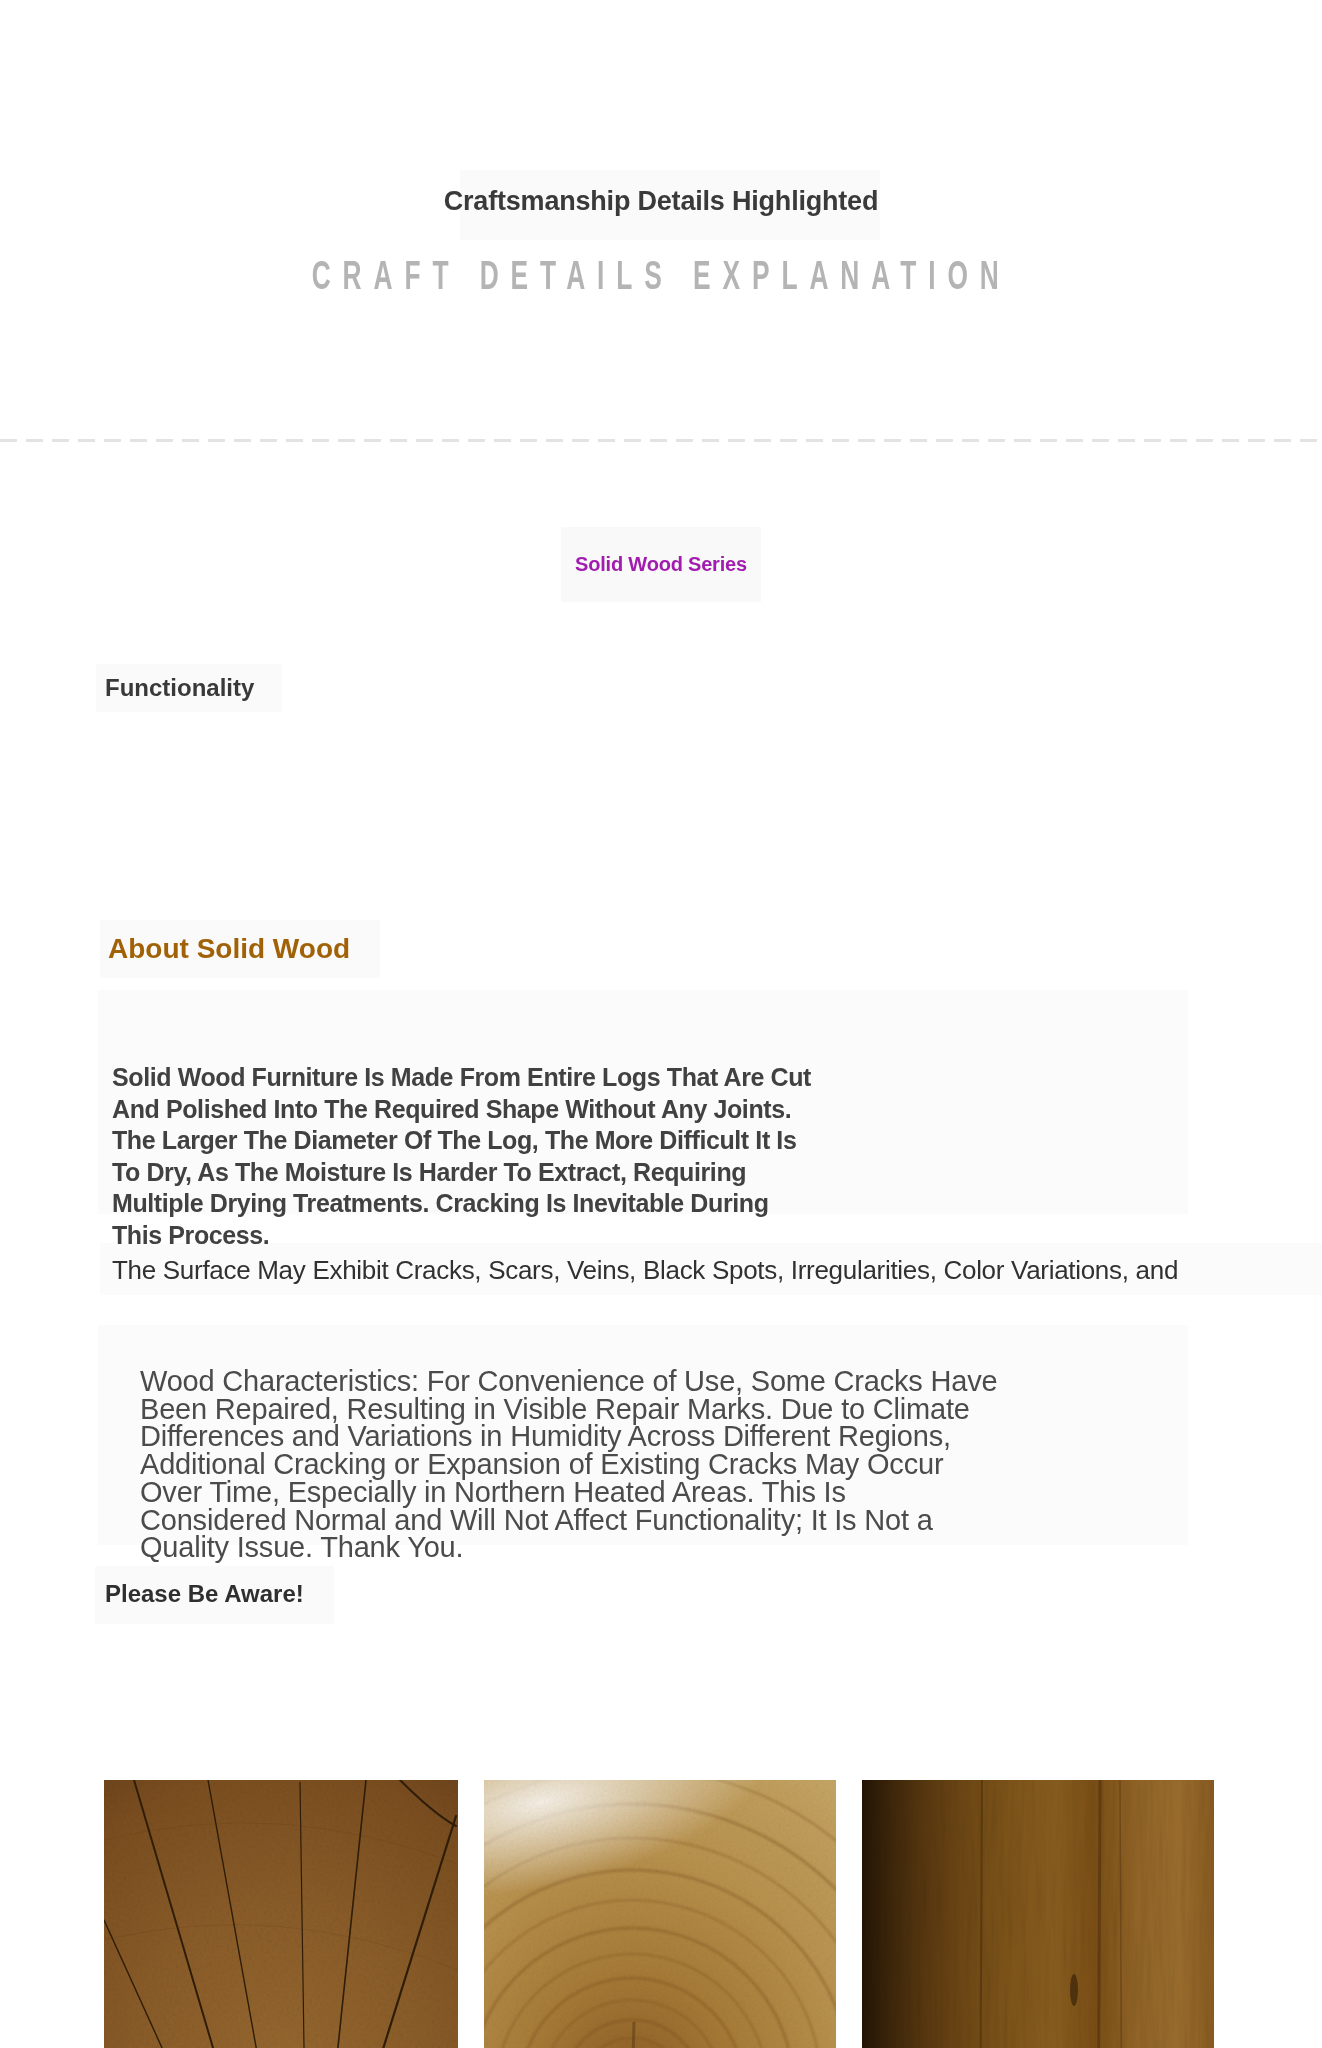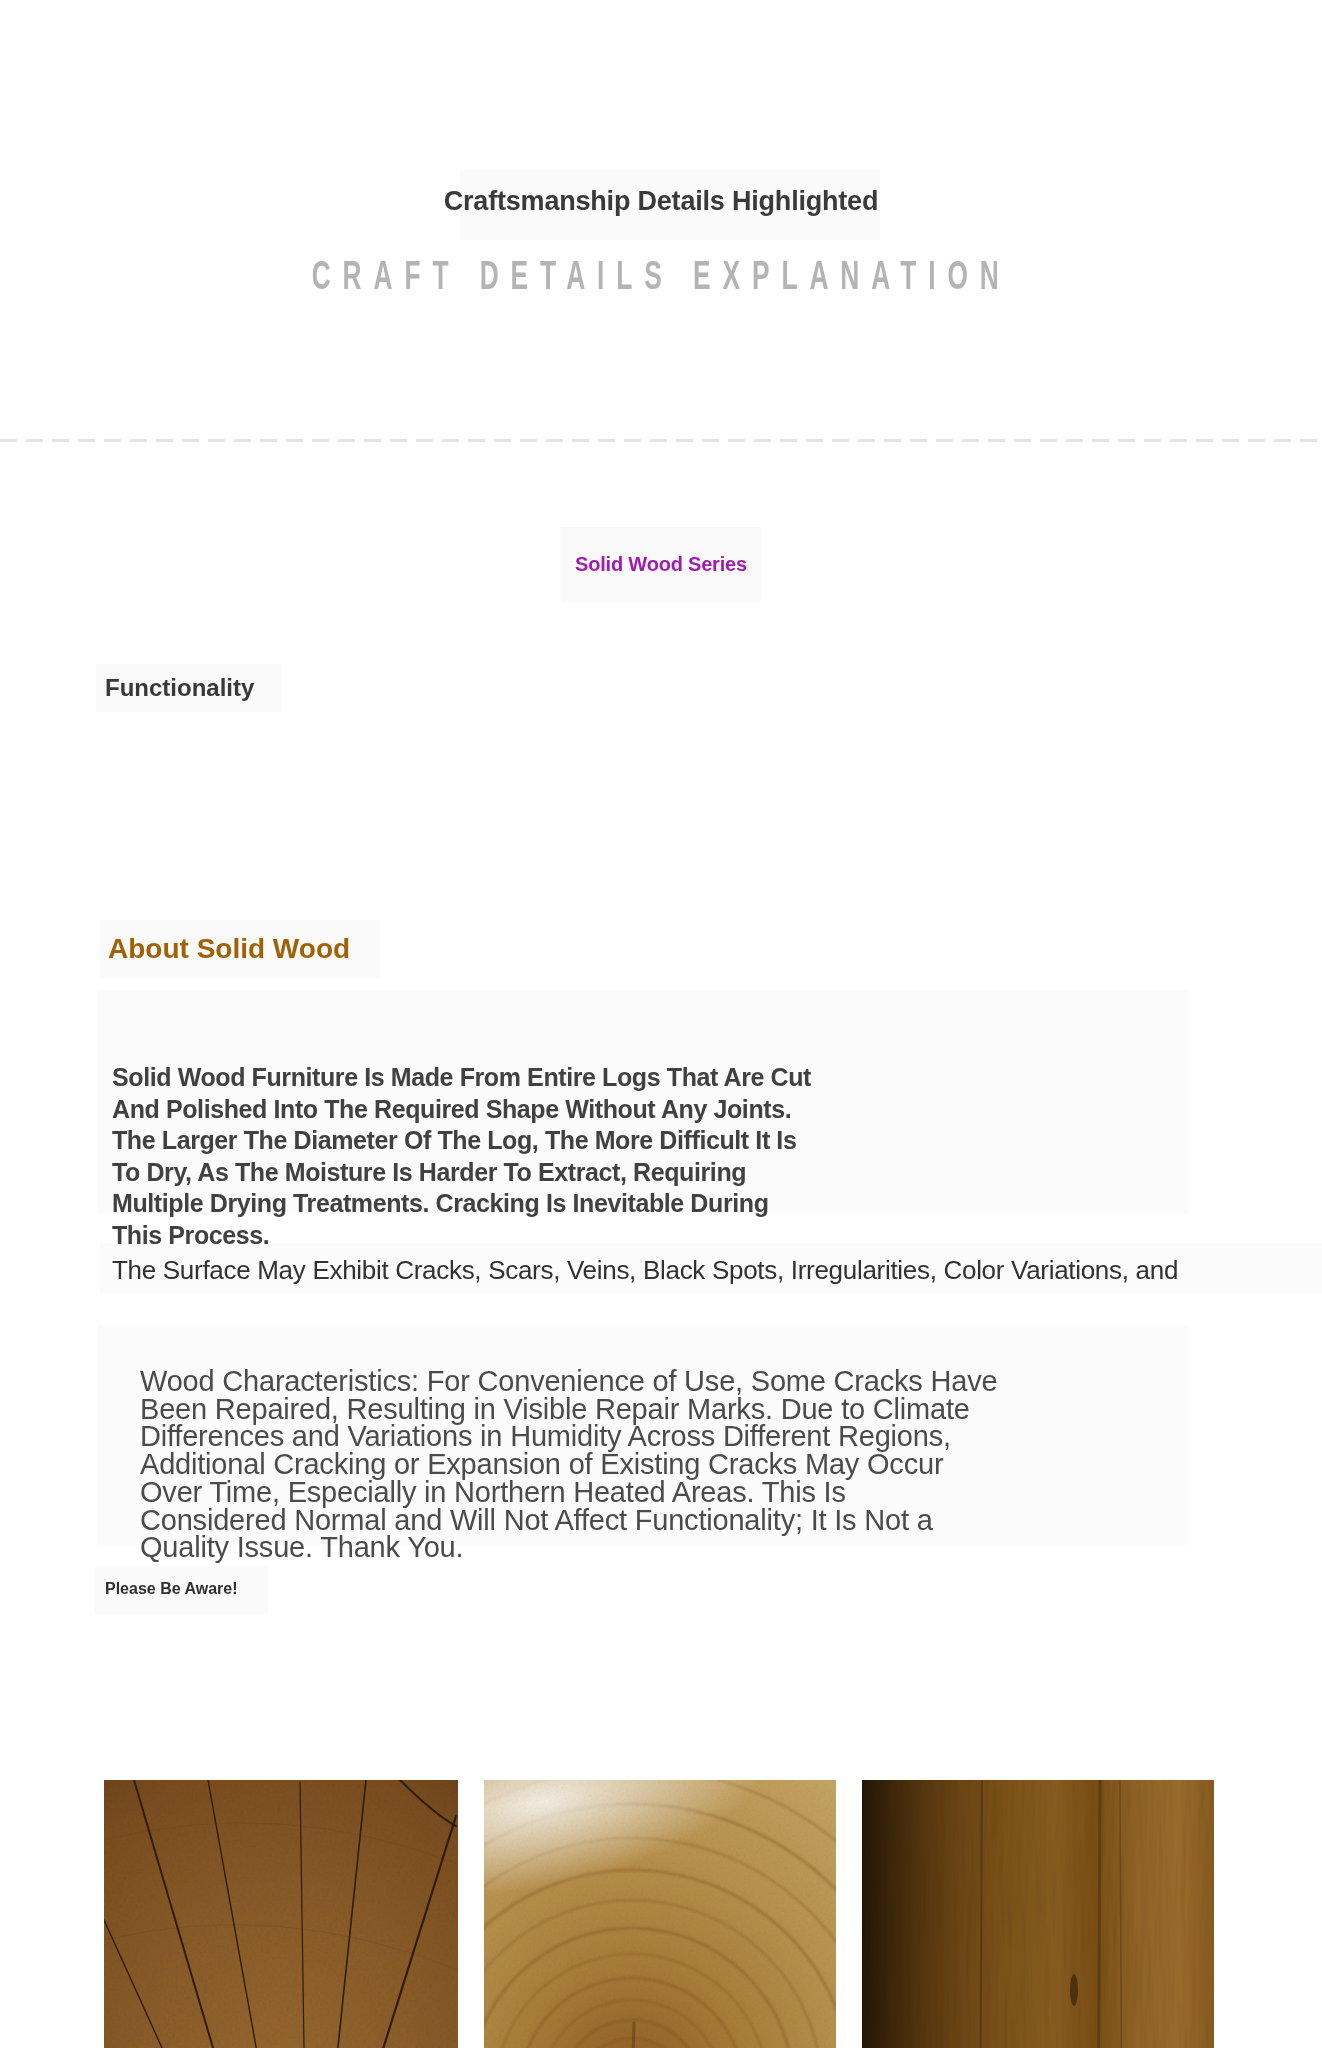--- a/index.html
+++ b/index.html
@@ -69,21 +69,21 @@
     white-space:nowrap;letter-spacing:-0.3px;
   }
   .characteristics{
     position:absolute;top:1368px;left:108px;width:1150px;
     font-size:29px;font-weight:normal;color:#4b4b4b;
     line-height:27.7px;white-space:pre-line;letter-spacing:-0.2px;margin-left:32px;
   }
   .aware-title{
     position:absolute;top:1566px;left:95px;
     background:#fafafa;padding:14px 30px 16px 10px;
-    font-size:16px;font-weight:bold;color:#2f2f2f;
+    font-size:24px;font-weight:bold;color:#2f2f2f;
   }
   .wood-img{
     position:absolute;top:1780px;height:400px;overflow:hidden;
   }
   .wood-img svg{display:block;width:100%;height:100%;}
   .wood-img-1{left:104px;width:354px;}
   .wood-img-2{left:484px;width:352px;}
   .wood-img-3{left:862px;width:352px;}
 </style>
 </head>

